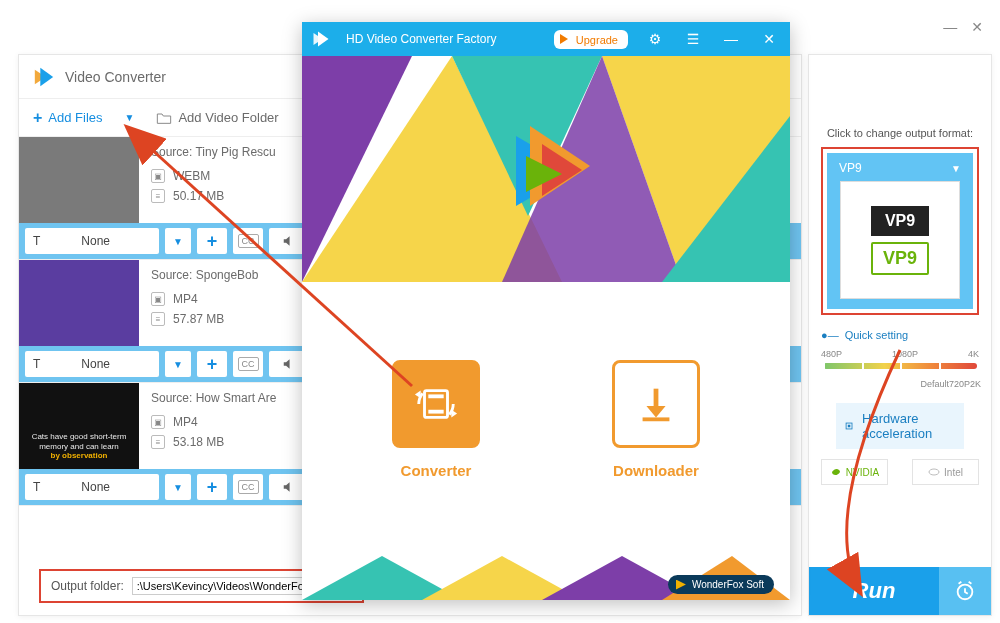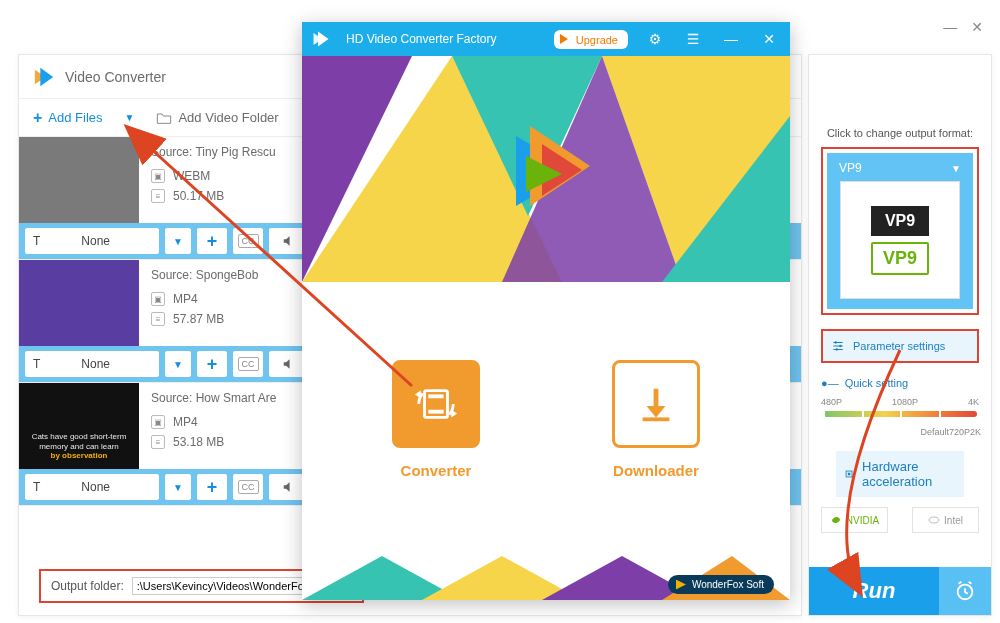--- a/index.html
+++ b/index.html
@@ -315,31 +315,20 @@
         <span>VP9</span>
         <span style="font-size:10px;">▼</span>
       </div>
       <div class="vp9-card">
         <div class="vp9-dark">VP9</div>
         <div class="vp9-green">VP9</div>
       </div>
     </div>
   </div>
 
-  <div class="rp-param">
-    <div class="rp-param-inner">
-      <svg width="14" height="14" viewBox="0 0 24 24">
-          <path d="M4 6h16M4 12h16M4 18h16" stroke="#1b7fc1" stroke-width="2"></path>
-          <circle cx="8" cy="6" r="2" fill="#1b7fc1"></circle>
-          <circle cx="16" cy="12" r="2" fill="#1b7fc1"></circle>
-          <circle cx="10" cy="18" r="2" fill="#1b7fc1"></circle>
-        </svg>
-      <span>Parameter settings</span>
-    </div>
-  </div>
 
   <div class="rp-quick">
     <div class="h">
         <span style="color:#1b7fc1">●—</span>
         <span>Quick setting</span>
       </div>
     <div class="slabels">
       <span>480P</span>
       <span>1080P</span>
       <span>4K</span>

